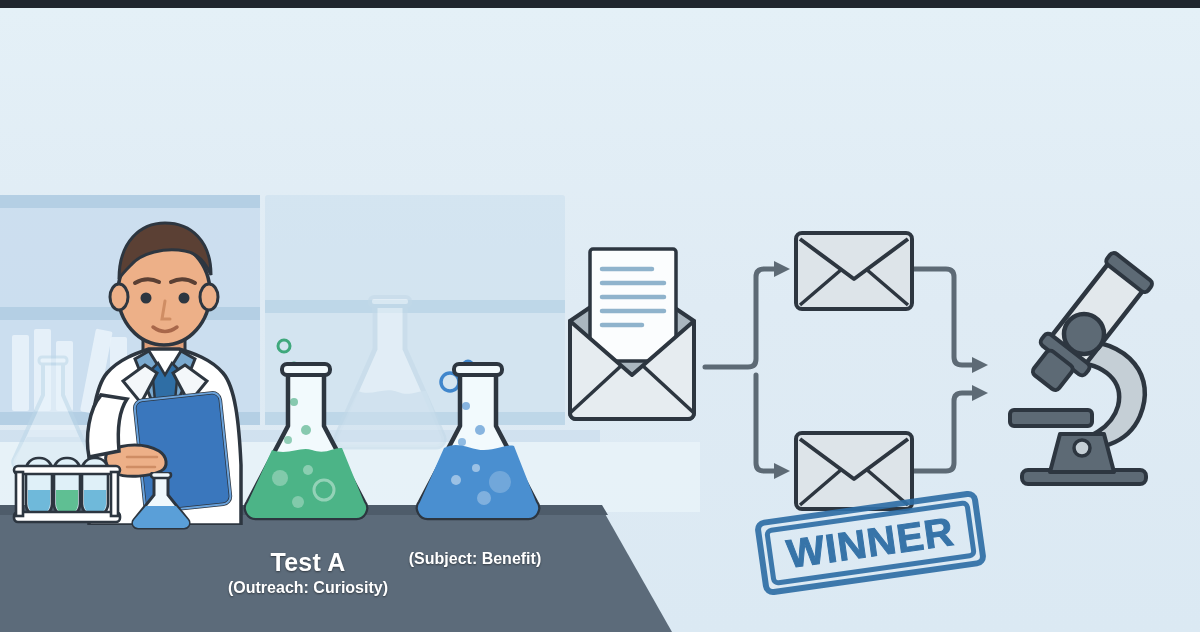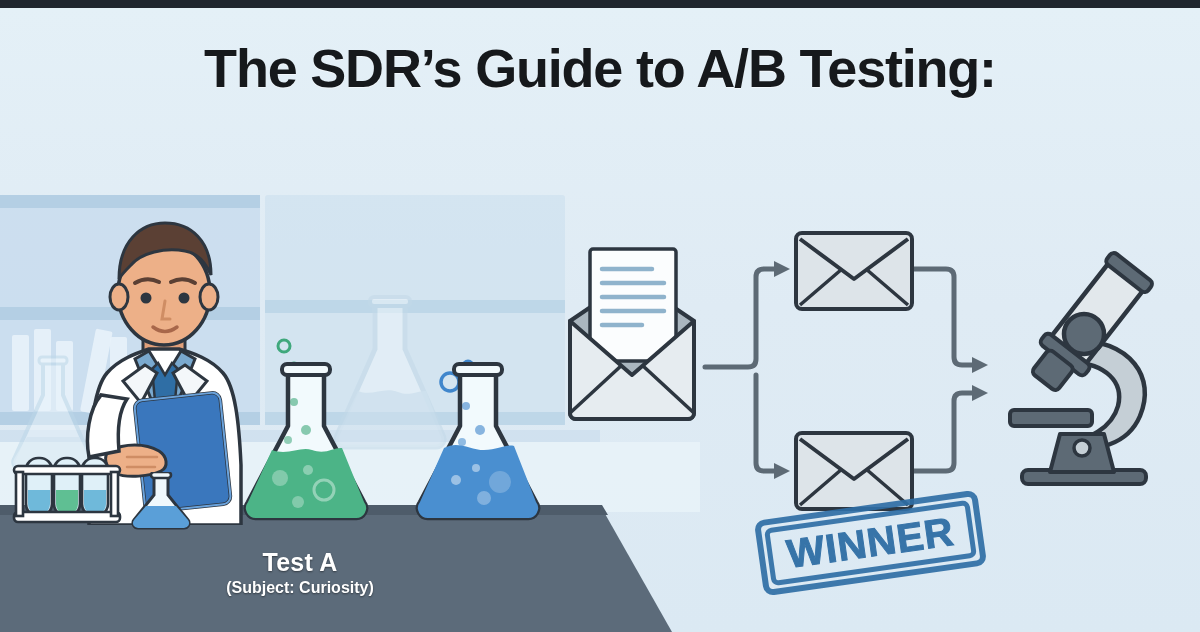--- a/index.html
+++ b/index.html
@@ -128,21 +128,20 @@
     <path d="M33 96 c14 6 26 -5 40 1 c12 5 20 -2 28 -1 l17 44 a8 8 0 0 1 -7 12 H19 a8 8 0 0 1 -7 -12 Z" fill="#ccdfed" opacity=".9"></path>
     <rect x="45" y="2" width="40" height="9" rx="4" fill="#eef6fb" stroke="#c3d9e8" stroke-width="4"></rect>
   </svg>
 
   
   <div class="bench"></div>
   <div class="bench-edge"></div>
 
   
   <div class="title-wrap">
-    <span class="title-line">The SDR’s Guide to A/B Testing:</span>
   </div>
 
   
   <svg class="scientist" viewBox="0 0 235 320">
 
     <path d="M98 120 h42 v44 h-42 z" fill="#e0a07a" stroke="#2d3640" stroke-width="3"></path>
 
     <path d="M62 168 c12 -14 30 -20 42 -24 l30 0 c14 4 32 10 44 24 c12 14 16 48 18 92 l0 60 h-152 l0 -60 c2 -44 6 -78 18 -92 z" fill="#ffffff" stroke="#2d3640" stroke-width="3.5"></path>
 
     <path d="M104 146 l16 26 l16 -26 l14 8 l-16 40 h-28 l-16 -40 z" fill="#7aa9cf" stroke="#2d3640" stroke-width="3"></path>
@@ -216,23 +215,23 @@
     <circle cx="76" cy="140" r="5" fill="#ffffff" opacity=".35"></circle>
     <circle cx="92" cy="160" r="10" fill="none" stroke="#ffffff" stroke-width="3" opacity=".4"></circle>
     <circle cx="66" cy="172" r="6" fill="#ffffff" opacity=".3"></circle>
 
     <circle cx="62" cy="72" r="4" fill="#3fa87c" opacity=".6"></circle>
     <circle cx="74" cy="100" r="5" fill="#3fa87c" opacity=".6"></circle>
     <circle cx="56" cy="110" r="4" fill="#3fa87c" opacity=".55"></circle>
 
     <rect x="50" y="34" width="48" height="11" rx="5" fill="#f2fafd" stroke="#2d3640" stroke-width="4"></rect>
   </svg>
-  <div class="flask-label" style="left:200px;top:548px;width:200px;">
+  <div class="flask-label" style="left:208px;top:548px;width:200px;">
     <span class="lab-main">Test A</span>
-    <span class="lab-sub">(Subject: Curiosity)</span>
+    <span class="lab-sub">(Outreach: Curiosity)</span>
   </div>
   </g>
 
   
   <g>
   <svg class="svg-host" style="left:404px;top:330px;" width="148" height="200" viewBox="0 0 148 200">
     <circle cx="64" cy="36" r="5" fill="none" stroke="#3f86cc" stroke-width="3"></circle>
     <circle cx="46" cy="52" r="9" fill="none" stroke="#3f86cc" stroke-width="3.5"></circle>
     <circle cx="70" cy="62" r="6" fill="none" stroke="#3f86cc" stroke-width="3"></circle>
     <path d="M56 40 h36 v56 L132 172 a10 10 0 0 1 -9 16 H25 a10 10 0 0 1 -9 -16 L56 96 Z" fill="#f2fafd" stroke="#2d3640" stroke-width="4.5" stroke-linejoin="round"></path>
@@ -240,20 +239,21 @@
     <circle cx="52" cy="150" r="5" fill="#ffffff" opacity=".45"></circle>
     <circle cx="72" cy="138" r="4" fill="#ffffff" opacity=".45"></circle>
     <circle cx="96" cy="152" r="11" fill="#ffffff" opacity=".22"></circle>
     <circle cx="80" cy="168" r="7" fill="#ffffff" opacity=".3"></circle>
     <circle cx="62" cy="76" r="4" fill="#3f86cc" opacity=".6"></circle>
     <circle cx="76" cy="100" r="5" fill="#3f86cc" opacity=".6"></circle>
     <circle cx="58" cy="112" r="4" fill="#3f86cc" opacity=".55"></circle>
     <rect x="50" y="34" width="48" height="11" rx="5" fill="#f2fafd" stroke="#2d3640" stroke-width="4"></rect>
   </svg>
   <div class="flask-label" style="left:375px;top:548px;width:200px;">
+    <span class="lab-sub">(Subject: Benefit)</span>
   </div>
   </g>
 
   
   <svg class="svg-host" style="left:560px;top:225px;" width="500" height="290" viewBox="0 0 500 290">
 
     <g fill="none" stroke="#5d6a75" stroke-width="5" stroke-linecap="round" stroke-linejoin="round">
       <path d="M145 142 H188 Q196 142 196 134 V52 Q196 44 204 44 H216"></path>
       <path d="M196 150 V238 Q196 246 204 246 H216"></path>
       <path d="M352 44 H386 Q394 44 394 52 V132 Q394 140 402 140 H414"></path>

